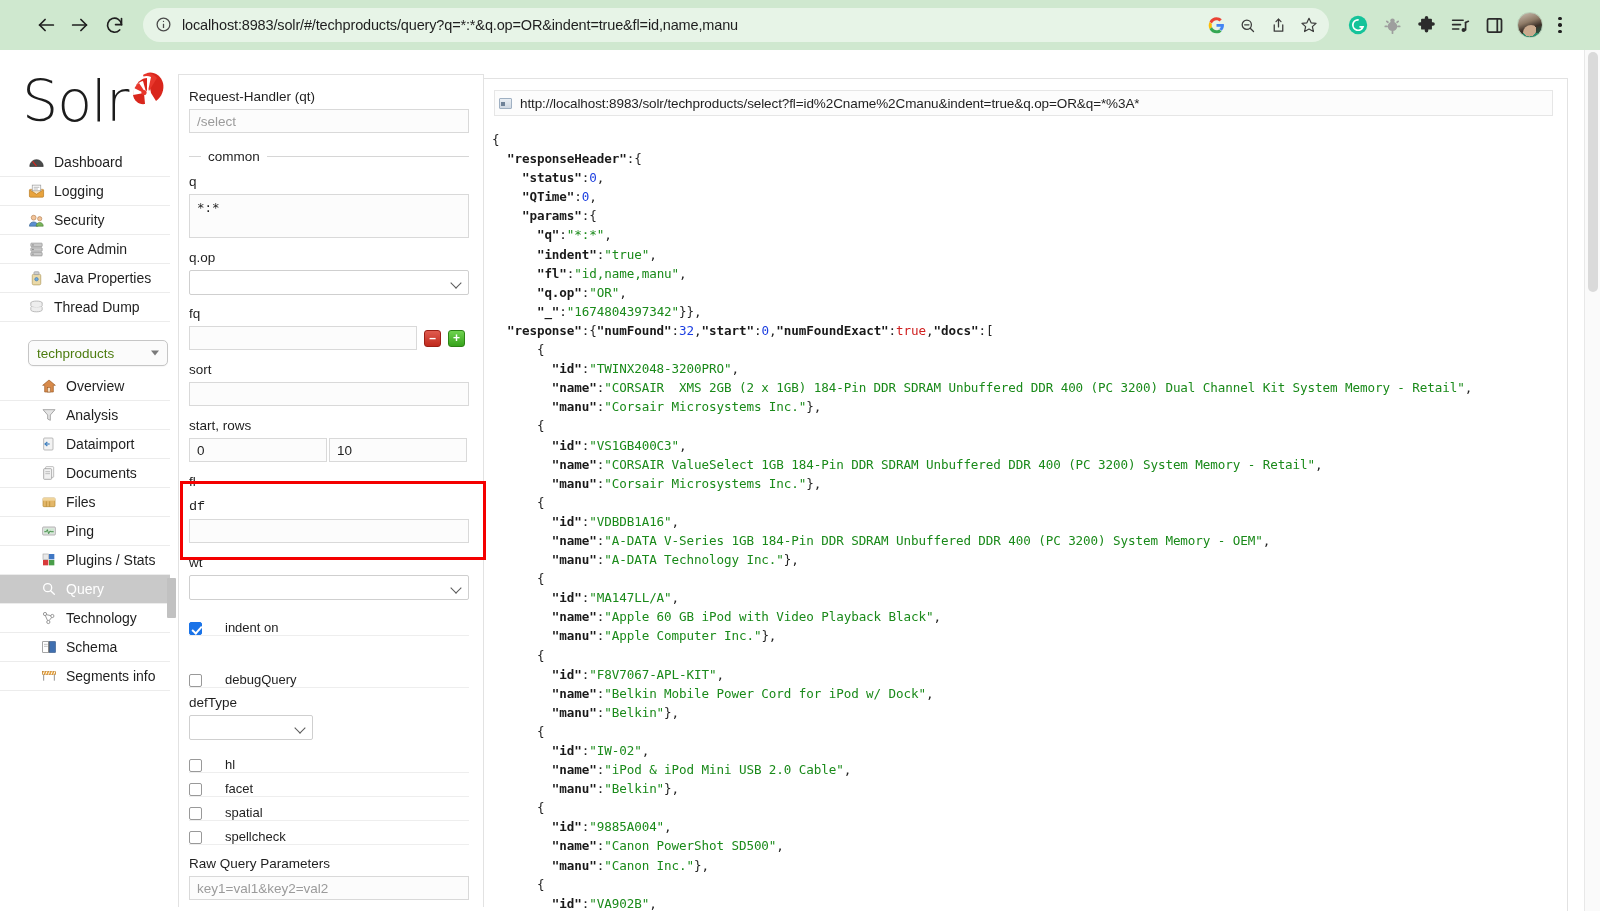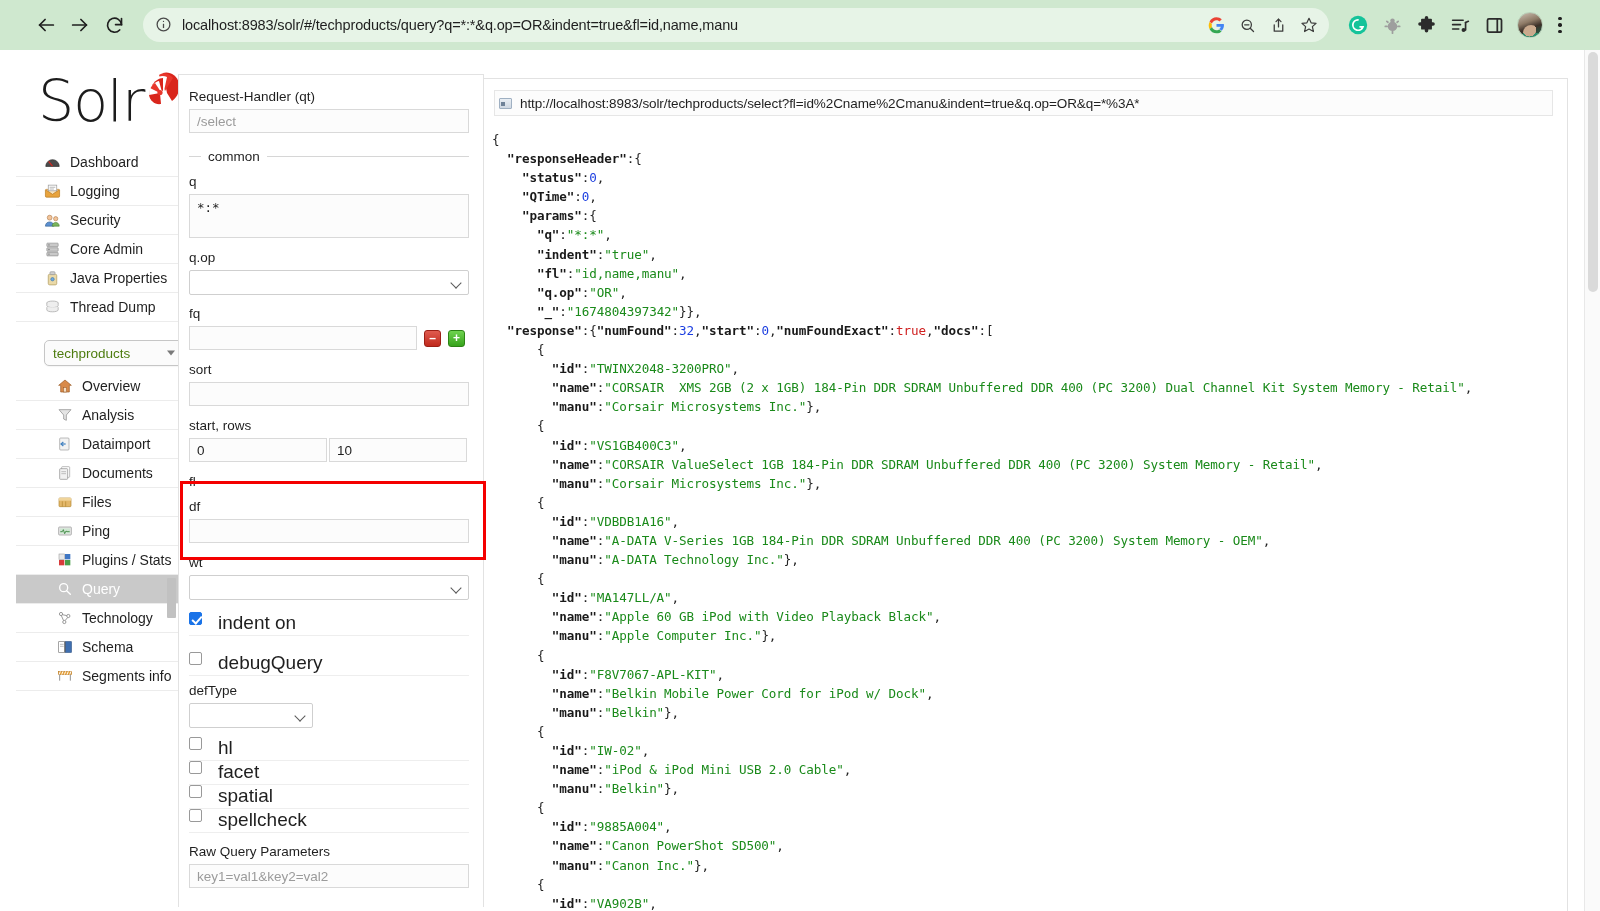--- a/index.html
+++ b/index.html
@@ -83,21 +83,21 @@
   
   #page {
     position: absolute; left: 0; top: 50px;
     width: 1600px; height: 861px;
     background: #ffffff;
     overflow: hidden;
   }
 
   
   #sidebar {
-    position: absolute; left: 16px; top: 0;
+    position: absolute; left: 0; top: 0;
     width: 170px; height: 861px;
     background: #ffffff;
   }
   #solr-logo {
     position: relative;
     margin: 18px 0 0 22px;
     width: 140px; height: 66px;
   }
   #solr-wordmark {
     font-family: "DejaVu Sans", sans-serif;
@@ -247,26 +247,26 @@
     font-size: 12px; font-weight: bold; color: #ffffff;
     line-height: 1;
   }
   .mini-btn.minus { background: linear-gradient(180deg,#e05b4f,#c0291c); border:1px solid #9c1f15; }
   .mini-btn.plus { background: linear-gradient(180deg,#6fd34f,#37a31c); border:1px solid #2c8315; }
 
   .two-col { display: flex; gap: 2px; }
   .two-col .txt-input { width: 139px; }
 
   .chk-row {
-    display: flex; align-items: flex-start;
+    display: flex; align-items: flex-end;
     height: 24px;
     width: 280px;
     border-bottom: 1px solid #eeeeee;
-    font-size: 19px; color: #1f1f1f;
-    gap: 16px;
+    font-size: 13px; color: #1f1f1f;
+    gap: 23px;
   }
   .cbox {
     width: 13px; height: 13px;
     border: 1px solid #999;
     background: #fff;
     border-radius: 2px;
     flex: 0 0 auto;
   }
   .cbox.on {
     background: #1a73e8; border-color: #1a73e8;
@@ -718,36 +718,36 @@
     <div class="txt-input"></div>
 
     <div class="fld-label" style="margin-top:12px;">start, rows</div>
     <div class="two-col">
       <div class="txt-input">0</div>
       <div class="txt-input">10</div>
     </div>
 
     <div class="fld-label" style="margin-top:12px;">fl</div>
 
-    <div class="fld-label" style="margin-top:9px;">df</div>
+    <div class="fld-label" style="margin-top:9px;font-family:Liberation Mono, monospace;">df</div>
     <div class="txt-input"></div>
 
     <div class="fld-label" style="margin-top:12px;">wt</div>
     <div class="sel-wrap">
       <select class="sel">
         <option>------</option>
       </select>
     </div>
 
     <div class="chk-row" style="margin-top:9px;">
       <span class="cbox on"></span>
       <span>indent on</span>
     </div>
 
-    <div class="chk-row" style="margin-top:16px;">
+    <div class="chk-row" style="margin-top:28px;">
       <span class="cbox"></span>
       <span>debugQuery</span>
     </div>
 
     <div class="fld-label" style="margin-top:7px;">defType</div>
     <div class="sel-wrap small">
       <select class="sel small">
         <option>lucene</option>
       </select>
     </div>

